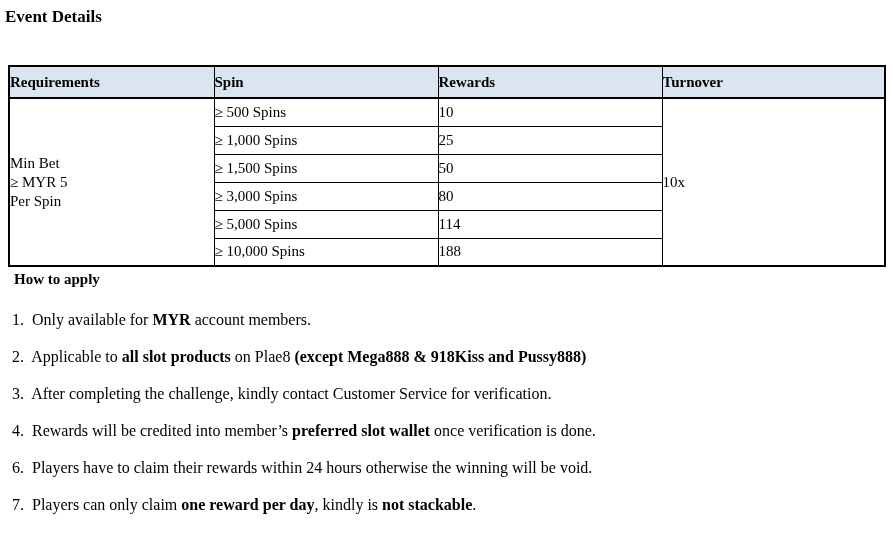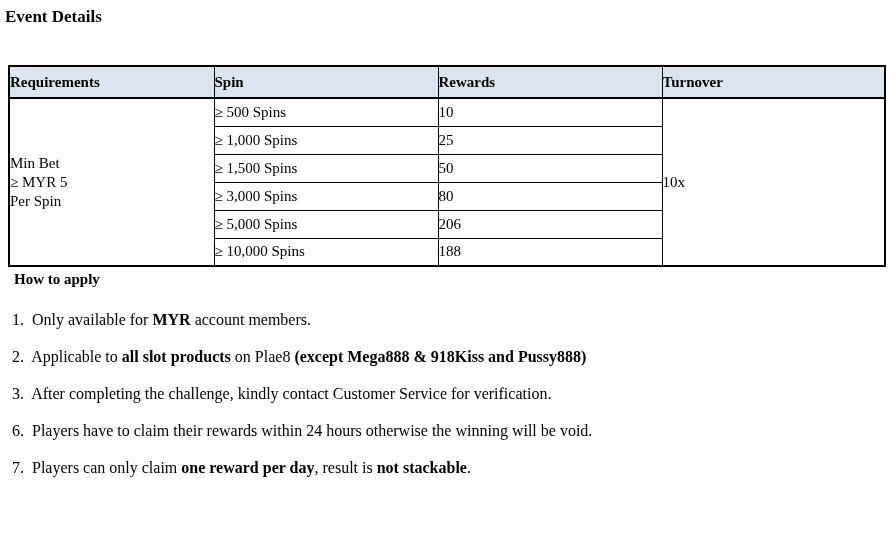--- a/index.html
+++ b/index.html
@@ -108,32 +108,33 @@
       <tr>
         <td>≥ 1,500 Spins</td>
         <td>50</td>
       </tr>
       <tr>
         <td>≥ 3,000 Spins</td>
         <td>80</td>
       </tr>
       <tr>
         <td>≥ 5,000 Spins</td>
-        <td>206</td>
+        <td>114</td>
       </tr>
       <tr>
         <td>≥ 10,000 Spins</td>
         <td>188</td>
       </tr>
     </tbody>
   </table>
 
   <div class="section-title">How to apply</div>
 
   <ol class="apply-list">
     <li class="apply-item"><span class="num">1.</span> <span><span>Only available for </span><b>MYR</b><span> account members.</span></span></li>
     <li class="apply-item"><span class="num">2.</span> <span><span>Applicable to </span><b>all slot products</b><span> on Plae8 </span><b>(except Mega888 &amp; 918Kiss and Pussy888)</b></span></li>
     <li class="apply-item"><span class="num">3.</span> <span><span>After completing the challenge, kindly contact Customer Service for verification.</span></span></li>
+    <li class="apply-item"><span class="num">4.</span> <span><span>Rewards will be credited into member’s </span><b>preferred slot wallet</b><span> once verification is done.</span></span></li>
     <li class="apply-item"><span class="num">6.</span> <span><span>Players have to claim their rewards within 24 hours otherwise the winning will be void.</span></span></li>
-    <li class="apply-item"><span class="num">7.</span> <span><span>Players can only claim </span><b>one reward per day</b><span>, result is </span><b>not stackable</b><span>.</span></span></li>
+    <li class="apply-item"><span class="num">7.</span> <span><span>Players can only claim </span><b>one reward per day</b><span>, kindly is </span><b>not stackable</b><span>.</span></span></li>
   </ol>
 
 </div>
 
 </body></html>

